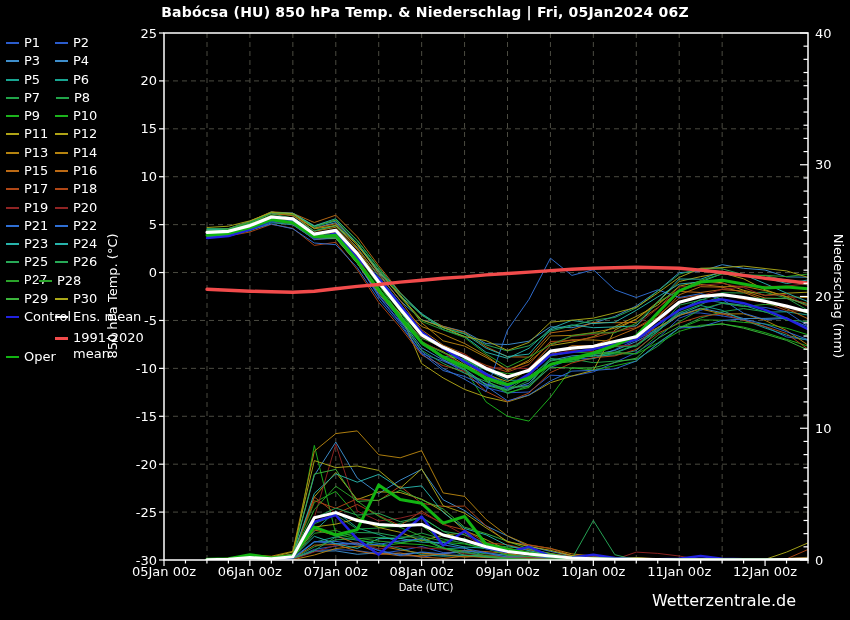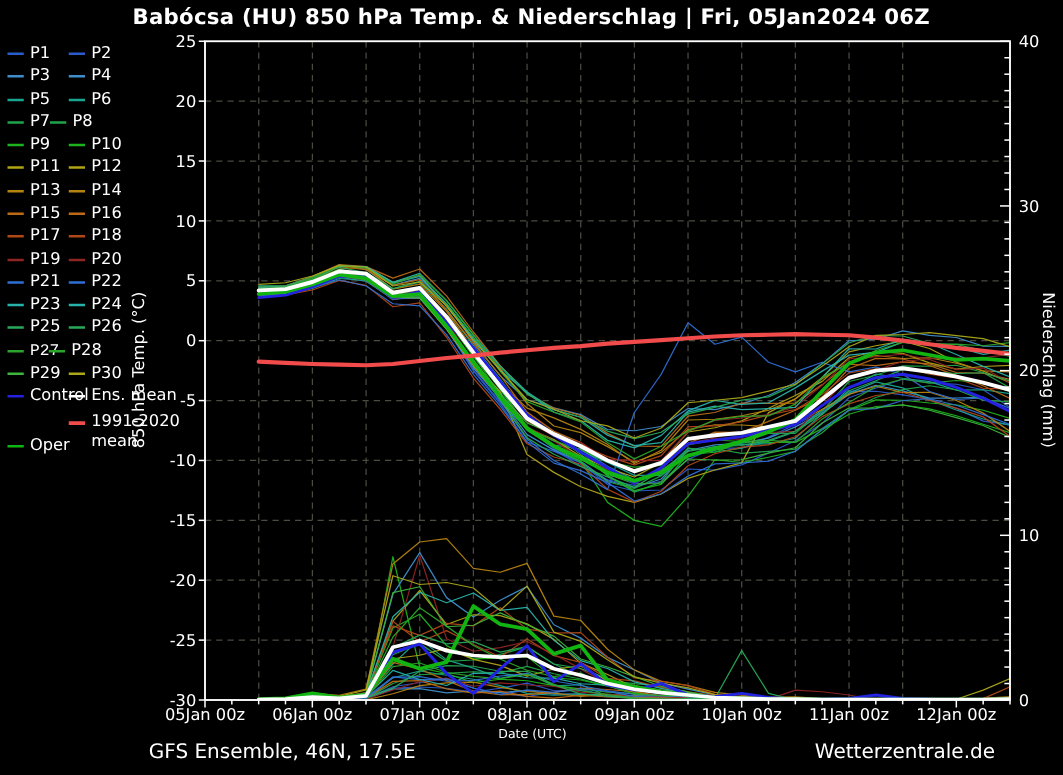--- a/index.html
+++ b/index.html
@@ -1,19 +1,19 @@
 <!DOCTYPE html>
 <html><head>
 <meta charset="utf-8">
 <style>
   html,body{margin:0;padding:0;background:#000;}
   .stage{position:relative;width:850px;height:620px;background:#000;overflow:hidden;
          font-family:"DejaVu Sans",sans-serif;color:#fff;}
   .title{position:absolute;left:0;top:4px;width:100%;text-align:center;
-         font-size:17px;font-weight:bold;letter-spacing:0.2px;}
+         font-size:14px;font-weight:bold;letter-spacing:0.2px;}
   .legend{position:absolute;left:0;top:0;width:162px;height:620px;}
   .lg{position:absolute;height:16px;font-size:13px;line-height:16px;white-space:pre-line;}
   .lg .sw{position:absolute;left:0;top:7px;width:13px;height:2px;}
   .lg .lb{margin-left:18px;display:inline-block;}
   .axlab{position:absolute;font-size:13px;color:#fff;}
   .axlab.left{left:112px;top:296px;transform:translate(-50%,-50%) rotate(-90deg);white-space:nowrap;}
   .axlab.right{left:838px;top:296px;transform:translate(-50%,-50%) rotate(90deg);white-space:nowrap;}
   .xlab{position:absolute;left:426px;top:582px;transform:translateX(-50%);font-size:10px;}
   .footer-left{position:absolute;left:119px;top:591px;font-size:16px;}
   .footer-right{position:absolute;right:54px;top:591px;font-size:16px;}
@@ -26,21 +26,21 @@
   <div class="title">Babócsa  (HU)  850 hPa Temp. &amp; Niederschlag | Fri, 05Jan2024 06Z</div>
 
   <div class="legend">
       <div class="lg" style="left: 6px; top: 35px;"><span class="sw" style="background: rgb(43, 92, 204);"></span><span class="lb">P1</span></div>
       <div class="lg" style="left: 55px; top: 35px;"><span class="sw" style="background: rgb(43, 92, 204);"></span><span class="lb">P2</span></div>
       <div class="lg" style="left: 6px; top: 53.28px;"><span class="sw" style="background: rgb(62, 142, 204);"></span><span class="lb">P3</span></div>
       <div class="lg" style="left: 55px; top: 53.28px;"><span class="sw" style="background: rgb(62, 142, 204);"></span><span class="lb">P4</span></div>
       <div class="lg" style="left: 6px; top: 71.56px;"><span class="sw" style="background: rgb(24, 165, 145);"></span><span class="lb">P5</span></div>
       <div class="lg" style="left: 55px; top: 71.56px;"><span class="sw" style="background: rgb(24, 165, 145);"></span><span class="lb">P6</span></div>
       <div class="lg" style="left: 6px; top: 89.84px;"><span class="sw" style="background: rgb(33, 164, 73);"></span><span class="lb">P7</span></div>
-      <div class="lg" style="left: 40px; top: 89.84px;"><span class="sw" style="background: rgb(33, 164, 73);"></span><span class="lb">P8</span></div>
+      <div class="lg" style="left: 56px; top: 89.84px;"><span class="sw" style="background: rgb(33, 164, 73);"></span><span class="lb">P8</span></div>
       <div class="lg" style="left: 6px; top: 108.12px;"><span class="sw" style="background: rgb(28, 179, 28);"></span><span class="lb">P9</span></div>
       <div class="lg" style="left: 55px; top: 108.12px;"><span class="sw" style="background: rgb(28, 179, 28);"></span><span class="lb">P10</span></div>
       <div class="lg" style="left: 6px; top: 126.4px;"><span class="sw" style="background: rgb(176, 164, 22);"></span><span class="lb">P11</span></div>
       <div class="lg" style="left: 55px; top: 126.4px;"><span class="sw" style="background: rgb(176, 164, 22);"></span><span class="lb">P12</span></div>
       <div class="lg" style="left: 6px; top: 144.68px;"><span class="sw" style="background: rgb(181, 131, 15);"></span><span class="lb">P13</span></div>
       <div class="lg" style="left: 55px; top: 144.68px;"><span class="sw" style="background: rgb(181, 131, 15);"></span><span class="lb">P14</span></div>
       <div class="lg" style="left: 6px; top: 162.96px;"><span class="sw" style="background: rgb(188, 106, 20);"></span><span class="lb">P15</span></div>
       <div class="lg" style="left: 55px; top: 162.96px;"><span class="sw" style="background: rgb(188, 106, 20);"></span><span class="lb">P16</span></div>
       <div class="lg" style="left: 6px; top: 181.24px;"><span class="sw" style="background: rgb(176, 71, 22);"></span><span class="lb">P17</span></div>
       <div class="lg" style="left: 55px; top: 181.24px;"><span class="sw" style="background: rgb(176, 71, 22);"></span><span class="lb">P18</span></div>
@@ -276,15 +276,14 @@
         <text x="593.3333333333333" y="576" text-anchor="middle">10Jan 00z</text>
         <text x="679.1999999999999" y="576" text-anchor="middle">11Jan 00z</text>
         <text x="765.0666666666666" y="576" text-anchor="middle">12Jan 00z</text>
       </g>
     </svg>
 
   <div class="axlab left">850 hPa Temp. (°C)</div>
   <div class="axlab right">Niederschlag (mm)</div>
   <div class="xlab">Date (UTC)</div>
 
-  <div class="footer-left">GFS Ensemble, 46N, 17.5E</div>
   <div class="footer-right">Wetterzentrale.de</div>
 </div>
 
 </body></html>

